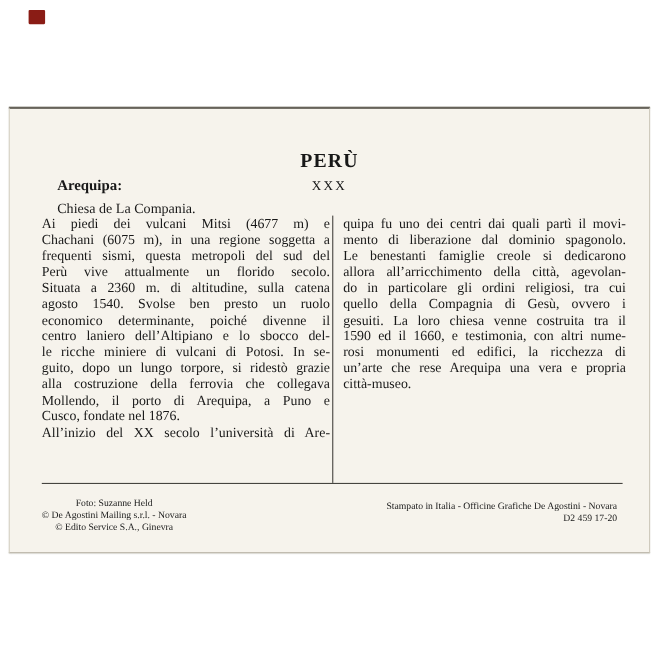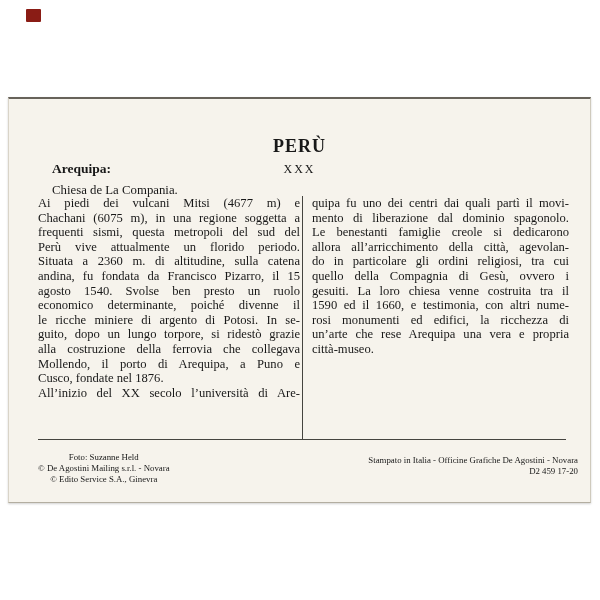--- a/index.html
+++ b/index.html
@@ -53,21 +53,21 @@
 
   .divider-v {
     position: absolute; left: 293px; top: 97px; width: 1px; height: 243px;
     background: #45443f;
   }
   .rule-h {
     position: absolute; left: 29px; top: 340px; width: 528px; height: 1px;
     background: #45443f;
   }
   .credits { position: absolute; left: 29px; top: 353px; text-align: center; }
-  .imprint { position: absolute; right: 12px; top: 356px; text-align: right; }
+  .imprint { position: absolute; right: 29px; top: 356px; text-align: right; }
   .fline { font-size: 8.8px; line-height: 11.2px; }
   .imprint .fline { text-align: right; }
 </style>
 </head>
 <body>
 
 <div class="page">
 
   <div class="corner-mark"></div>
 
@@ -80,26 +80,26 @@
 
     <div class="loc-block">
       <div class="loc-title">Arequipa:</div>
       <div class="loc-sub">Chiesa de La Compania.</div>
     </div>
 
     <div class="col col-left">
         <div class="tline">Ai piedi dei vulcani Mitsi (4677 m) e</div>
         <div class="tline">Chachani (6075 m), in una regione soggetta a</div>
         <div class="tline">frequenti sismi, questa metropoli del sud del</div>
-        <div class="tline">Perù vive attualmente un florido periodo.</div>
+        <div class="tline">Perù vive attualmente un florido secolo.</div>
         <div class="tline">Situata a 2360 m. di altitudine, sulla catena</div>
-        <div class="tline">andina, fu fondata da Francisco Pizarro, il 15</div>
         <div class="tline">agosto 1540. Svolse ben presto un ruolo</div>
         <div class="tline">economico determinante, poiché divenne il</div>
-        <div class="tline">le ricche miniere di argento di Potosi. In se-</div>
+        <div class="tline">centro laniero dell’Altipiano e lo sbocco del-</div>
+        <div class="tline">le ricche miniere di vulcani di Potosi. In se-</div>
         <div class="tline">guito, dopo un lungo torpore, si ridestò grazie</div>
         <div class="tline">alla costruzione della ferrovia che collegava</div>
         <div class="tline">Mollendo, il porto di Arequipa, a Puno e</div>
         <div class="tline flush">Cusco, fondate nel 1876.</div>
         <div class="tline">All’inizio del XX secolo l’università di Are-</div>
       </div>
 
     <div class="divider-v"></div>
 
     <div class="col col-right">

